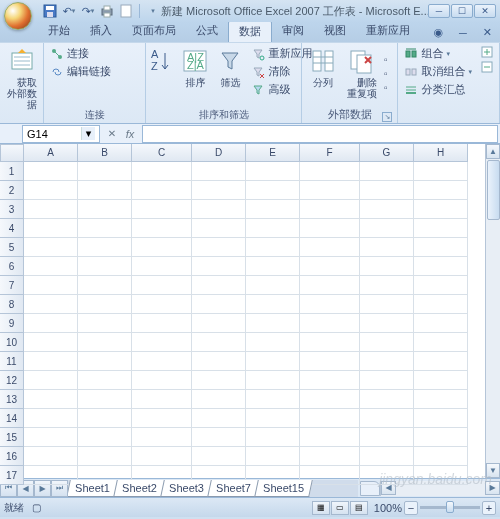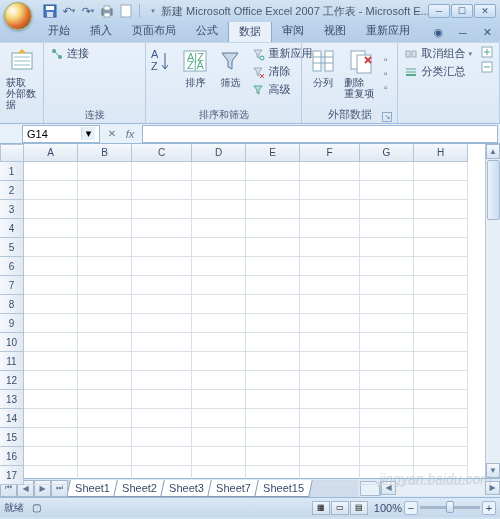--- a/index.html
+++ b/index.html
@@ -18,21 +18,21 @@
 .tab.active{background:#e8f0fa;border:1px solid #8aacce;border-bottom:none;border-radius:3px 3px 0 0;}
 .tab-spacer{flex:1;}
 .tab-help{padding:3px 8px;color:#3a5a8a;}
 .ribbon{height:82px;background:linear-gradient(#e8f0fa,#dce8f5);border-top:1px solid #c5d8eb;border-bottom:1px solid #9ab8d8;display:flex;overflow:hidden;}
 .group{border-right:1px solid #b5cde5;display:flex;flex-direction:column;padding:2px 4px 0;}
 .group-body{flex:1;display:flex;align-items:flex-start;gap:3px;}
 .group-label{text-align:center;font-size:10px;color:#4a5a7a;padding:1px 0;position:relative;}
 .group-label .launcher{position:absolute;right:1px;bottom:1px;width:10px;height:10px;border:1px solid #8aacce;font-size:7px;line-height:8px;color:#5a7a9a;}
 .big-btn{display:flex;flex-direction:column;align-items:center;width:40px;cursor:pointer;padding:2px;}
 .big-btn .ico{width:28px;height:28px;margin-bottom:2px;}
-.big-btn .lbl{font-size:10px;color:#3a4a6a;text-align:left;line-height:11px;}
+.big-btn .lbl{font-size:10px;color:#3a4a6a;text-align:right;line-height:11px;}
 .small-list{display:flex;flex-direction:column;gap:1px;}
 .small-item{display:flex;align-items:center;gap:3px;font-size:10px;color:#3a4a6a;cursor:pointer;padding:1px 2px;white-space:nowrap;}
 .small-ico{width:14px;height:14px;flex-shrink:0;}
 .drop{font-size:7px;color:#5a7a9a;}
 .formula-bar{height:20px;background:#e8f0fa;border-bottom:1px solid #9ab8d8;display:flex;align-items:center;}
 .name-box{width:78px;height:18px;background:#fff;border:1px solid #9ab8d8;margin-left:22px;display:flex;align-items:center;padding:0 4px;font-size:10px;}
 .name-box .nb-drop{margin-left:auto;width:14px;text-align:center;background:#e8f0fa;border-left:1px solid #cdd;cursor:pointer;}
 .fx-btns{display:flex;gap:2px;margin:0 4px;}
 .fx-btn{width:16px;height:16px;display:flex;align-items:center;justify-content:center;color:#6a7a8a;cursor:pointer;font-size:10px;}
 .fx-input{flex:1;height:18px;background:#fff;border:1px solid #9ab8d8;margin-right:2px;}
@@ -151,20 +151,28 @@
         <div class="small-item">
             <div class="small-ico">
               <svg width="14" height="14">
                 <circle cx="4" cy="4" r="2" fill="#5a8"></circle>
                 <circle cx="10" cy="10" r="2" fill="#5a8"></circle>
                 <line x1="5" y1="5" x2="9" y2="9" stroke="#5a8"></line>
               </svg>
             </div>
             <span>连接</span>
           </div>
+        <div class="small-item">
+            <div class="small-ico">
+              <svg width="14" height="14">
+                <path d="M3 7a3 3 0 016 0 M5 7a3 3 0 006 0" fill="none" stroke="#5a8ac5"></path>
+              </svg>
+            </div>
+            <span>编辑链接</span>
+          </div>
       </div>
     </div>
     <div class="group-label">连接</div>
   </div>
   <div class="group" style="width:156px">
     <div class="group-body">
       <div class="big-btn" style="width:26px">
           <div class="ico">
             <svg width="22" height="28">
               <text x="2" y="11" font-size="9" fill="#3a5a8a">A</text>
@@ -252,20 +260,31 @@
         <div class="small-item">▫</div>
         <div class="small-item">▫</div>
         <div class="small-item">▫</div>
       </div>
     </div>
     <div class="group-label"><span>外部数据</span><div class="launcher">↘</div></div>
   </div>
   <div class="group" style="flex:1">
     <div class="group-body">
       <div class="small-list">
+        <div class="small-item">
+            <div class="small-ico">
+              <svg width="14" height="14">
+                <rect x="2" y="4" width="4" height="6" fill="#5a8" stroke="#386"></rect>
+                <rect x="8" y="4" width="4" height="6" fill="#5a8" stroke="#386"></rect>
+                <path d="M2 2h10" stroke="#386"></path>
+              </svg>
+            </div>
+            <span>组合</span> 
+            <span class="drop">▾</span>
+          </div>
         <div class="small-item">
             <div class="small-ico">
               <svg width="14" height="14">
                 <rect x="2" y="4" width="4" height="6" fill="#dde" stroke="#9ab"></rect>
                 <rect x="8" y="4" width="4" height="6" fill="#dde" stroke="#9ab"></rect>
               </svg>
             </div>
             <span>取消组合</span> 
             <span class="drop">▾</span>
           </div>

